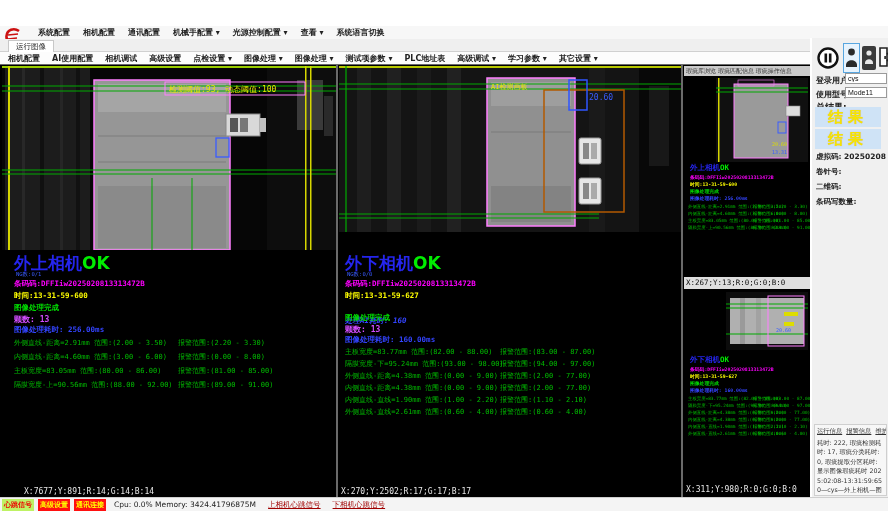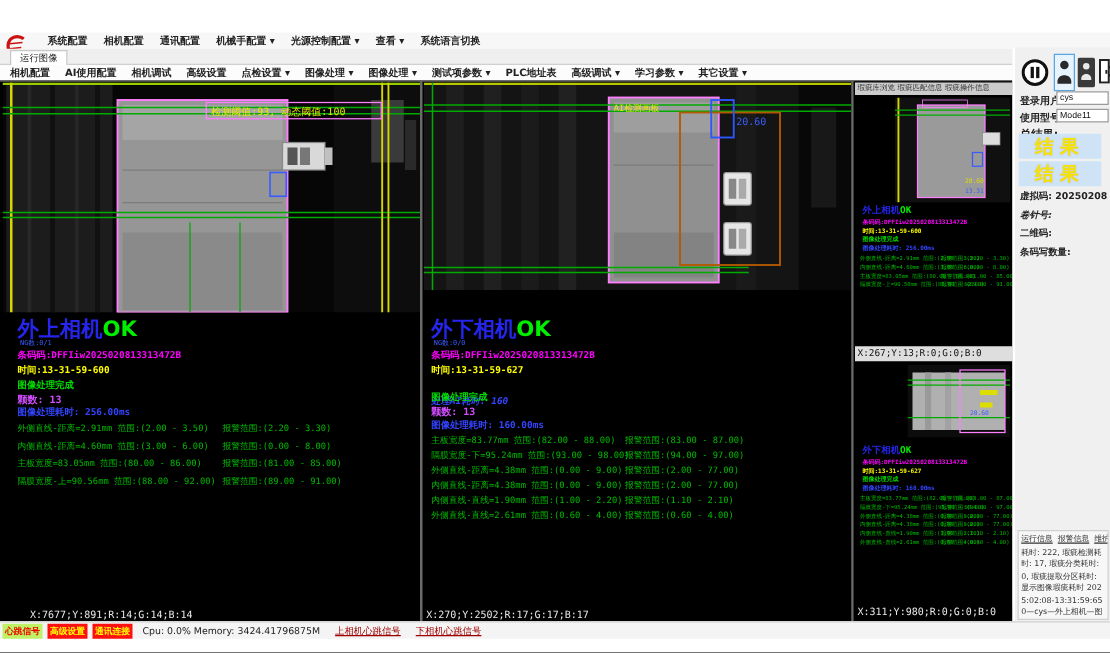--- a/index.html
+++ b/index.html
@@ -316,21 +316,21 @@
       </button>
     </div>
     <span class="lbl" style="left:4px;top:37px;">登录用户:</span>
     <input class="tbox" style="left: 33px; top: 35px;" readonly="" value="cys">
     <span class="lbl" style="left:4px;top:51px;">使用型号:</span>
     <input class="tbox" style="left: 33px; top: 49px;" readonly="" value="Mode11">
     <span class="lbl" style="left:4px;top:63px;font-size:9px;">总结果:</span>
     <div class="resbox" style="top:69px;">结果</div>
     <div class="resbox" style="top:91px;">结果</div>
     <span class="lbl" style="left:4px;top:114px;font-size:7.5px;">虚拟码: 20250208</span>
-    <span class="lbl" style="left:4px;top:129px;font-size:7.5px;font-style:italic;">卷针号:</span>
+    <span class="lbl" style="left:4px;top:129px;font-size:7.5px;">卷针号:</span>
     <span class="lbl" style="left:4px;top:144px;font-size:7.5px;">二维码:</span>
     <span class="lbl" style="left:4px;top:159px;font-size:7.5px;text-align:center;">条码写数量:</span>
     <div class="infobox">
       <div class="infotabs">
         <span>运行信息</span>
         <span>报警信息</span>
         <span>维护信息</span>
       </div>
       <div class="infotext">耗时: 222, 瑕疵检测耗时: 17, 瑕疵分类耗时: 0, 瑕疵提取分区耗时: 显示图像瑕疵耗时 2025:02:08-13:31:59:650—cys—外上相机—图像处理耗时: 256.00ms</div>
     </div>

